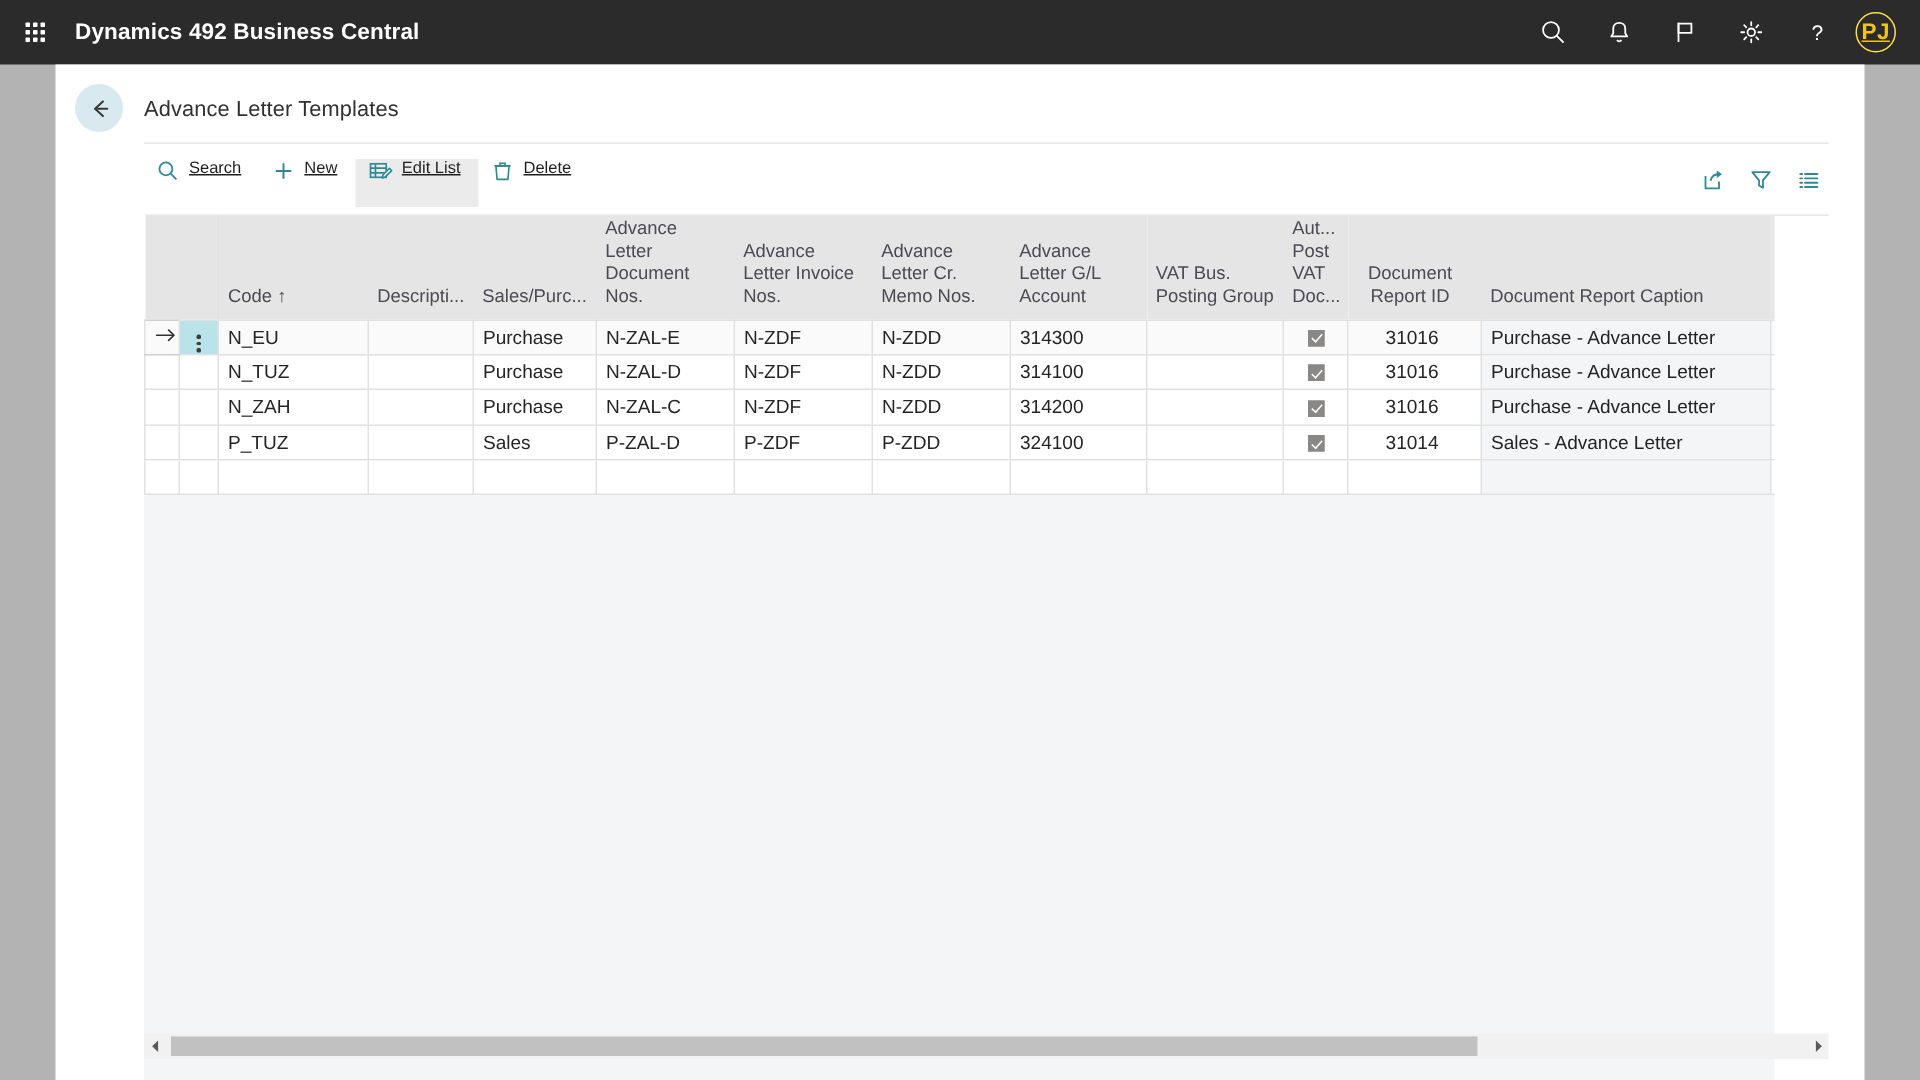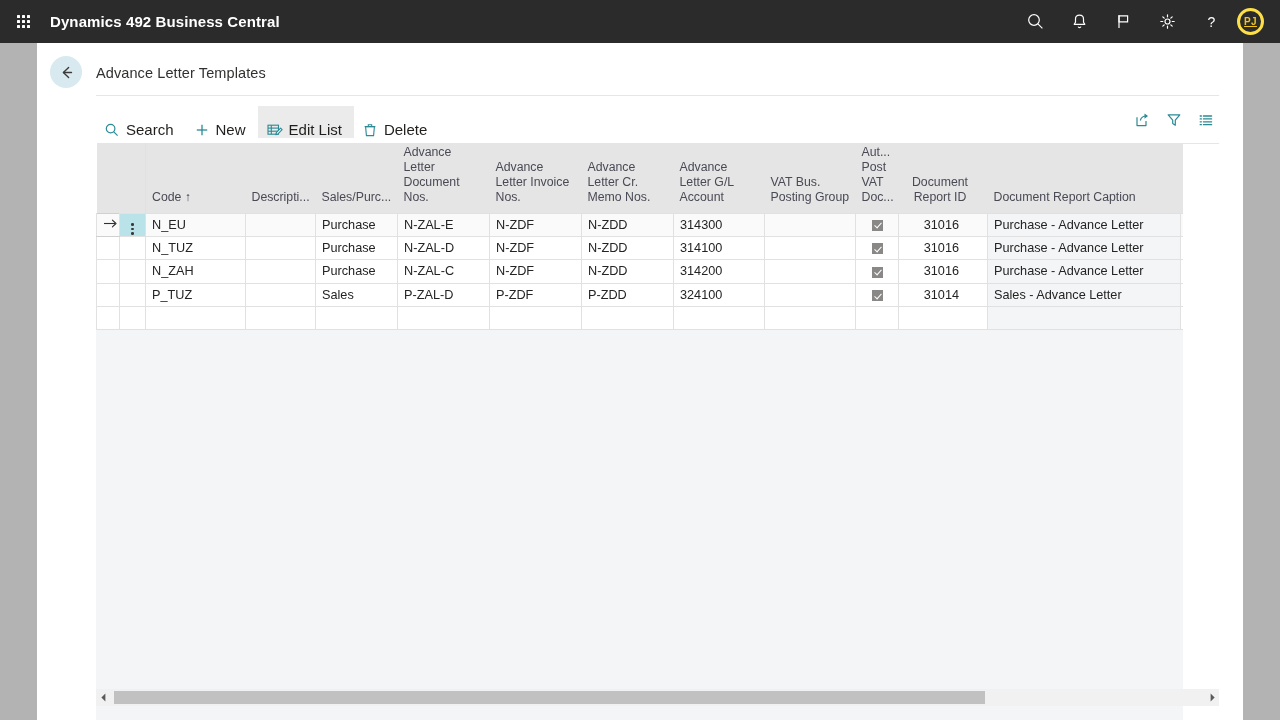--- a/index.html
+++ b/index.html
@@ -27,23 +27,23 @@
   }
   .appbar-right {
     margin-left: auto; display: flex; align-items: center; height: 43px; padding-right: 10px;
   }
   .abicon {
     width: 44px; height: 43px; display: flex; align-items: center; justify-content: center;
     cursor: pointer;
   }
   .abicon svg { display: block; }
   .avatar {
-    width: 27px; height: 27px; border-radius: 50%; border: 3px solid #fde047;
+    width: 27px; height: 27px; border-radius: 50%; border: 1px solid #fde047;
     display: flex; align-items: center; justify-content: center;
-    color: #f0c419; font-size: 10px; font-weight: bold; letter-spacing: .3px;
+    color: #f0c419; font-size: 15px; font-weight: bold; letter-spacing: .3px;
     margin-left: 4px; margin-right: 6px; cursor: pointer; text-decoration: underline;
   }
 
   
   .page {
     position: absolute; left: 37px; top: 43px; width: 1206px; height: 677px;
     background: #ffffff;
   }
 
   
@@ -73,24 +73,25 @@
   .head-rule {
     position: absolute; left: 59px; right: 24px; top: 52px; height: 1px; background: #e6e6e6;
   }
 
   
   .toolbar {
     position: relative; height: 36px; margin-top: 8px; padding-left: 59px;
     display: flex; align-items: center;
   }
   .tbtn {
-    height: 32px; display: flex; align-items: flex-end; gap: 6px;
-    padding: 0 12px 0 8px; font-size: 15px; color: #201f1e; cursor: pointer;
+    height: 32px; display: flex; align-items: flex-start; gap: 6px;
+    padding: 0 12px 0 8px; font-size: 11px; color: #201f1e; cursor: pointer;
     border: none; background: transparent; white-space: nowrap;
     font-family: "Liberation Sans", sans-serif;
+    text-decoration: underline;
   }
   .tbtn.active { background: #ebebeb; }
   .toolbar-right {
     position: absolute; right: 24px; top: 2px; display: flex; align-items: center; gap: 6px;
   }
   .tricon {
     width: 26px; height: 28px; display: flex; align-items: center; justify-content: center;
     cursor: pointer;
   }
   .tool-rule {

